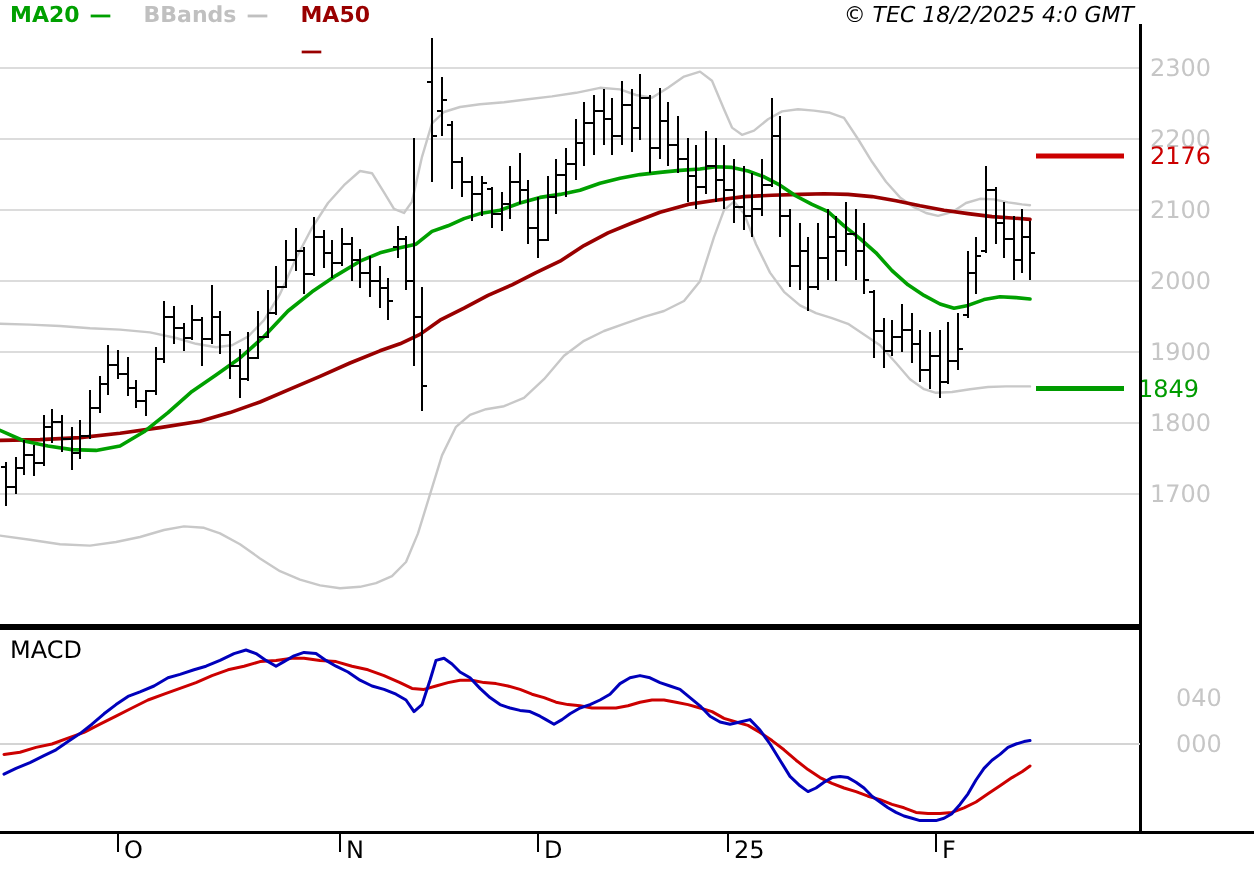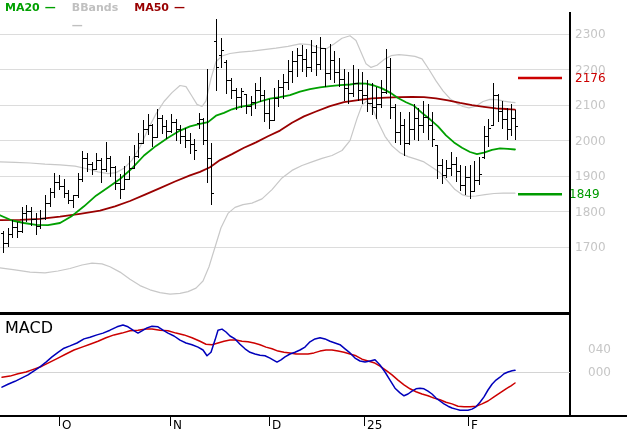--- a/index.html
+++ b/index.html
@@ -2,43 +2,44 @@
 <html><head>
 <meta charset="utf-8">
 <style>
   html,body{margin:0;padding:0;background:#fff;}
   #stage{position:relative;width:627px;height:440px;background:#ffffff;overflow:hidden;
          font-family:"DejaVu Sans","Liberation Sans",sans-serif;}
   #legend{position:absolute;left:5px;top:1px;display:flex;gap:16px;font-size:11px;font-weight:bold;}
   .lg-item{display:flex;gap:5px;white-space:nowrap;}
   .lg-dash{font-weight:bold;}
   #copyright{position:absolute;top:1px;right:60px;font-size:11px;font-style:italic;color:#000;}
-  #macd-label{position:absolute;left:5px;top:318px;font-size:16px;color:#000;}
+  #macd-label{position:absolute;left:5px;top:318px;font-size:12px;color:#000;}
   #chart-svg{position:absolute;left:0;top:0;}
 </style>
 </head>
 <body>
 
 <div id="stage">
 
   <div id="legend">
     <span class="lg-item" style="color: rgb(0, 160, 0);">
       <span>MA20</span>
         <span class="lg-dash">—</span>
     </span>
-    <span class="lg-item" style="color: rgb(192, 192, 192); flex-direction: column;">
+    <span class="lg-item" style="color: rgb(192, 192, 192);">
       <span>BBands</span>
         <span class="lg-dash">—</span>
     </span>
-    <span class="lg-item" style="color: rgb(153, 0, 0);">
+    <span class="lg-item" style="color: rgb(153, 0, 0); flex-direction: column;">
       <span>MA50</span>
         <span class="lg-dash">—</span>
     </span>
   </div>
 
+  <div id="copyright">© TEC 18/2/2025 4:0 GMT</div>
 
   <svg id="chart-svg" width="627" height="440" viewBox="0 0 627 440">
       <line x1="0" y1="34" x2="570" y2="34" stroke="#dcdcdc" stroke-width="1" shape-rendering="crispEdges"></line>
       <text x="575" y="38" fill="#c6c6c6" font-size="12" font-family="&quot;DejaVu Sans&quot;,&quot;Liberation Sans&quot;,sans-serif">2300</text>
       <line x1="0" y1="69.533" x2="570" y2="69.533" stroke="#dcdcdc" stroke-width="1" shape-rendering="crispEdges"></line>
       <text x="575" y="73.533" fill="#c6c6c6" font-size="12" font-family="&quot;DejaVu Sans&quot;,&quot;Liberation Sans&quot;,sans-serif">2200</text>
       <line x1="0" y1="105.066" x2="570" y2="105.066" stroke="#dcdcdc" stroke-width="1" shape-rendering="crispEdges"></line>
       <text x="575" y="109.066" fill="#c6c6c6" font-size="12" font-family="&quot;DejaVu Sans&quot;,&quot;Liberation Sans&quot;,sans-serif">2100</text>
       <line x1="0" y1="140.599" x2="570" y2="140.599" stroke="#dcdcdc" stroke-width="1" shape-rendering="crispEdges"></line>
       <text x="575" y="144.599" fill="#c6c6c6" font-size="12" font-family="&quot;DejaVu Sans&quot;,&quot;Liberation Sans&quot;,sans-serif">2000</text>

